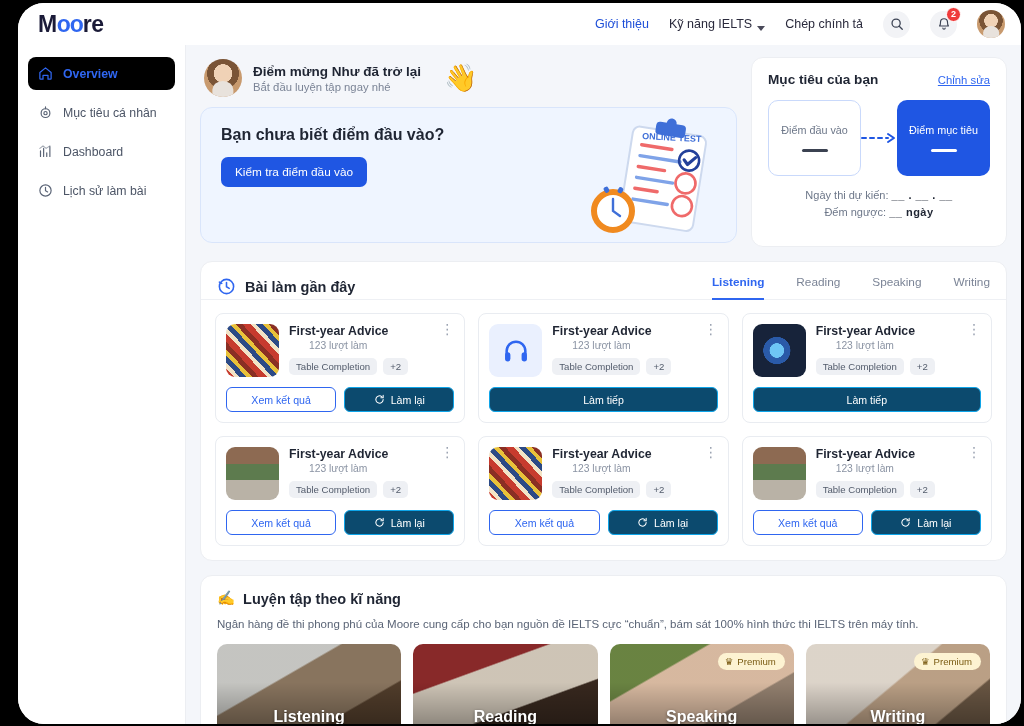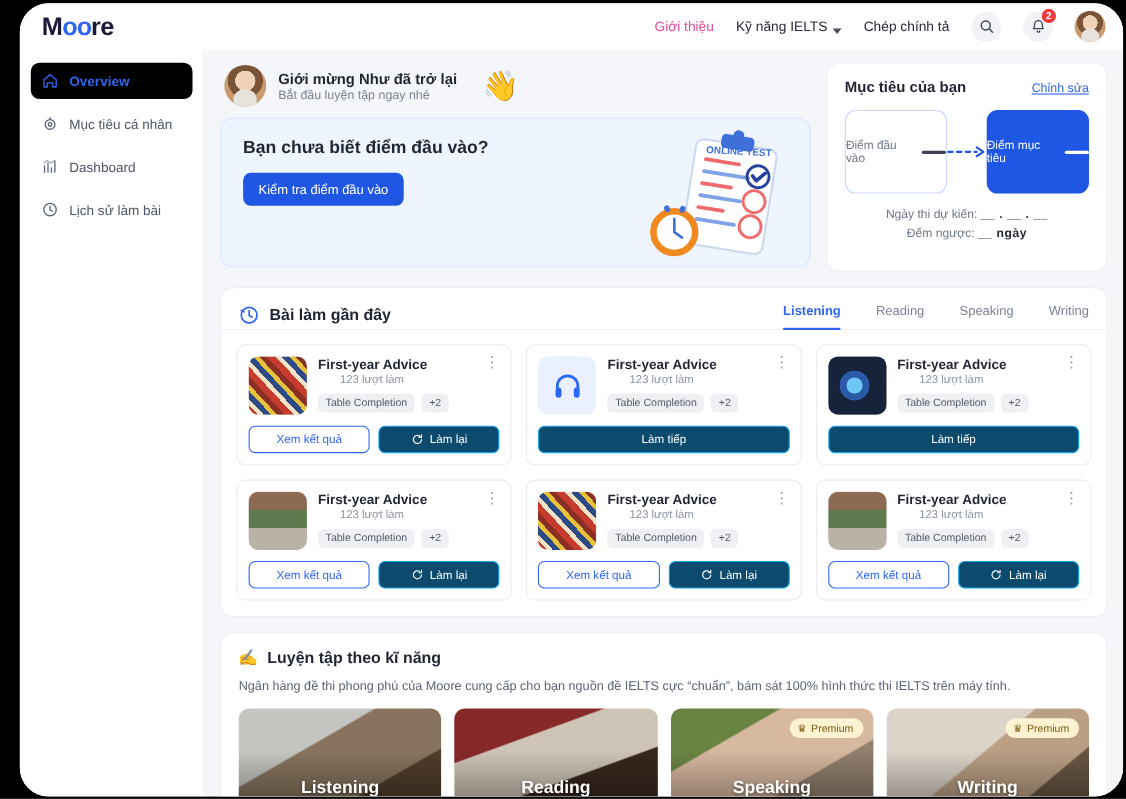--- a/index.html
+++ b/index.html
@@ -26,21 +26,21 @@
     padding: 0 16px 0 20px;
     position: relative; z-index: 5;
   }
   .logo {
     font-size: 23px; font-weight: bold; letter-spacing: -0.5px;
     color: #1b1b38; display: flex; align-items: baseline;
   }
   .logo .oo { color: #2f66f0; letter-spacing: -1px; }
   .nav { margin-left: auto; display: flex; align-items: center; gap: 20px; }
   .nav-link { font-size: 12.5px; color: #2a2a3c; white-space: nowrap; cursor: pointer; }
-  .nav-link.active { color: #ec4899; }
+  .nav-link.active { color: #1d4ed8; }
   .nav-drop { display: flex; align-items: flex-end; gap: 5px; }
   .caret {
     width: 0; height: 0; border-left: 4px solid transparent;
     border-right: 4px solid transparent; border-top: 5px solid #4a4a5a;
   }
   .icon-btn {
     width: 27px; height: 27px; border-radius: 50%;
     background: #f2f3f6; display: flex; align-items: center; justify-content: center;
     position: relative; cursor: pointer;
   }
@@ -107,21 +107,21 @@
   .goal-card {
     width: 256px; flex: none; background: #fff; border-radius: 12px;
     border: 1px solid #eceef2; padding: 14px 16px 14px 16px; height: 190px;
   }
   .goal-head { display: flex; align-items: baseline; justify-content: space-between; }
   .goal-title { font-size: 13.6px; font-weight: bold; color: #1f2533; }
   .goal-edit { font-size: 11.3px; color: #2f66f0; text-decoration: underline; cursor: pointer; }
   .goal-boxes { display: flex; align-items: center; gap: 0; margin-top: 13px; }
   .gbox {
     width: 98px; height: 76px; border-radius: 10px;
-    display: flex; flex-direction: row; align-items: center; justify-content: center; gap: 13px;
+    display: flex; flex-direction: column; align-items: center; justify-content: center; gap: 13px;
   }
   .gbox.outline { border: 1px solid #c9d9fb; background: #fff; }
   .gbox.filled { background: #1f56e3; }
   .gbox .lbl { font-size: 10.8px; color: #6d7789; }
   .gbox.filled .lbl { color: #fff; }
   .dash { width: 26px; height: 3px; border-radius: 2px; background: #3b4251; }
   .gbox.filled .dash { background: #fff; }
   .arrow { flex: 1; display: flex; align-items: center; justify-content: center; }
   .goal-meta { margin-top: 13px; text-align: center; }
   .goal-meta .line { font-size: 11px; color: #6d7789; margin-bottom: 5px; }
@@ -285,21 +285,21 @@
     </div>
 
     <div class="main">
 
       <div class="row-top">
         <div class="col-left">
 
           <div class="greet">
             <div class="avatar"></div>
             <div>
-              <div class="greet-title">Giới mừng Như đã trở lại</div>
+              <div class="greet-title">Điểm mừng Như đã trở lại</div>
               <div class="greet-sub">Bắt đầu luyện tập ngay nhé</div>
             </div>
             <div class="wave">👋</div>
           </div>
 
           <div class="banner">
             <h2>Bạn chưa biết điểm đầu vào?</h2>
             <button class="btn-primary">Kiểm tra điểm đầu vào</button>
             <svg class="banner-art" viewBox="0 0 130 125">
               <g transform="rotate(9 70 62)">

